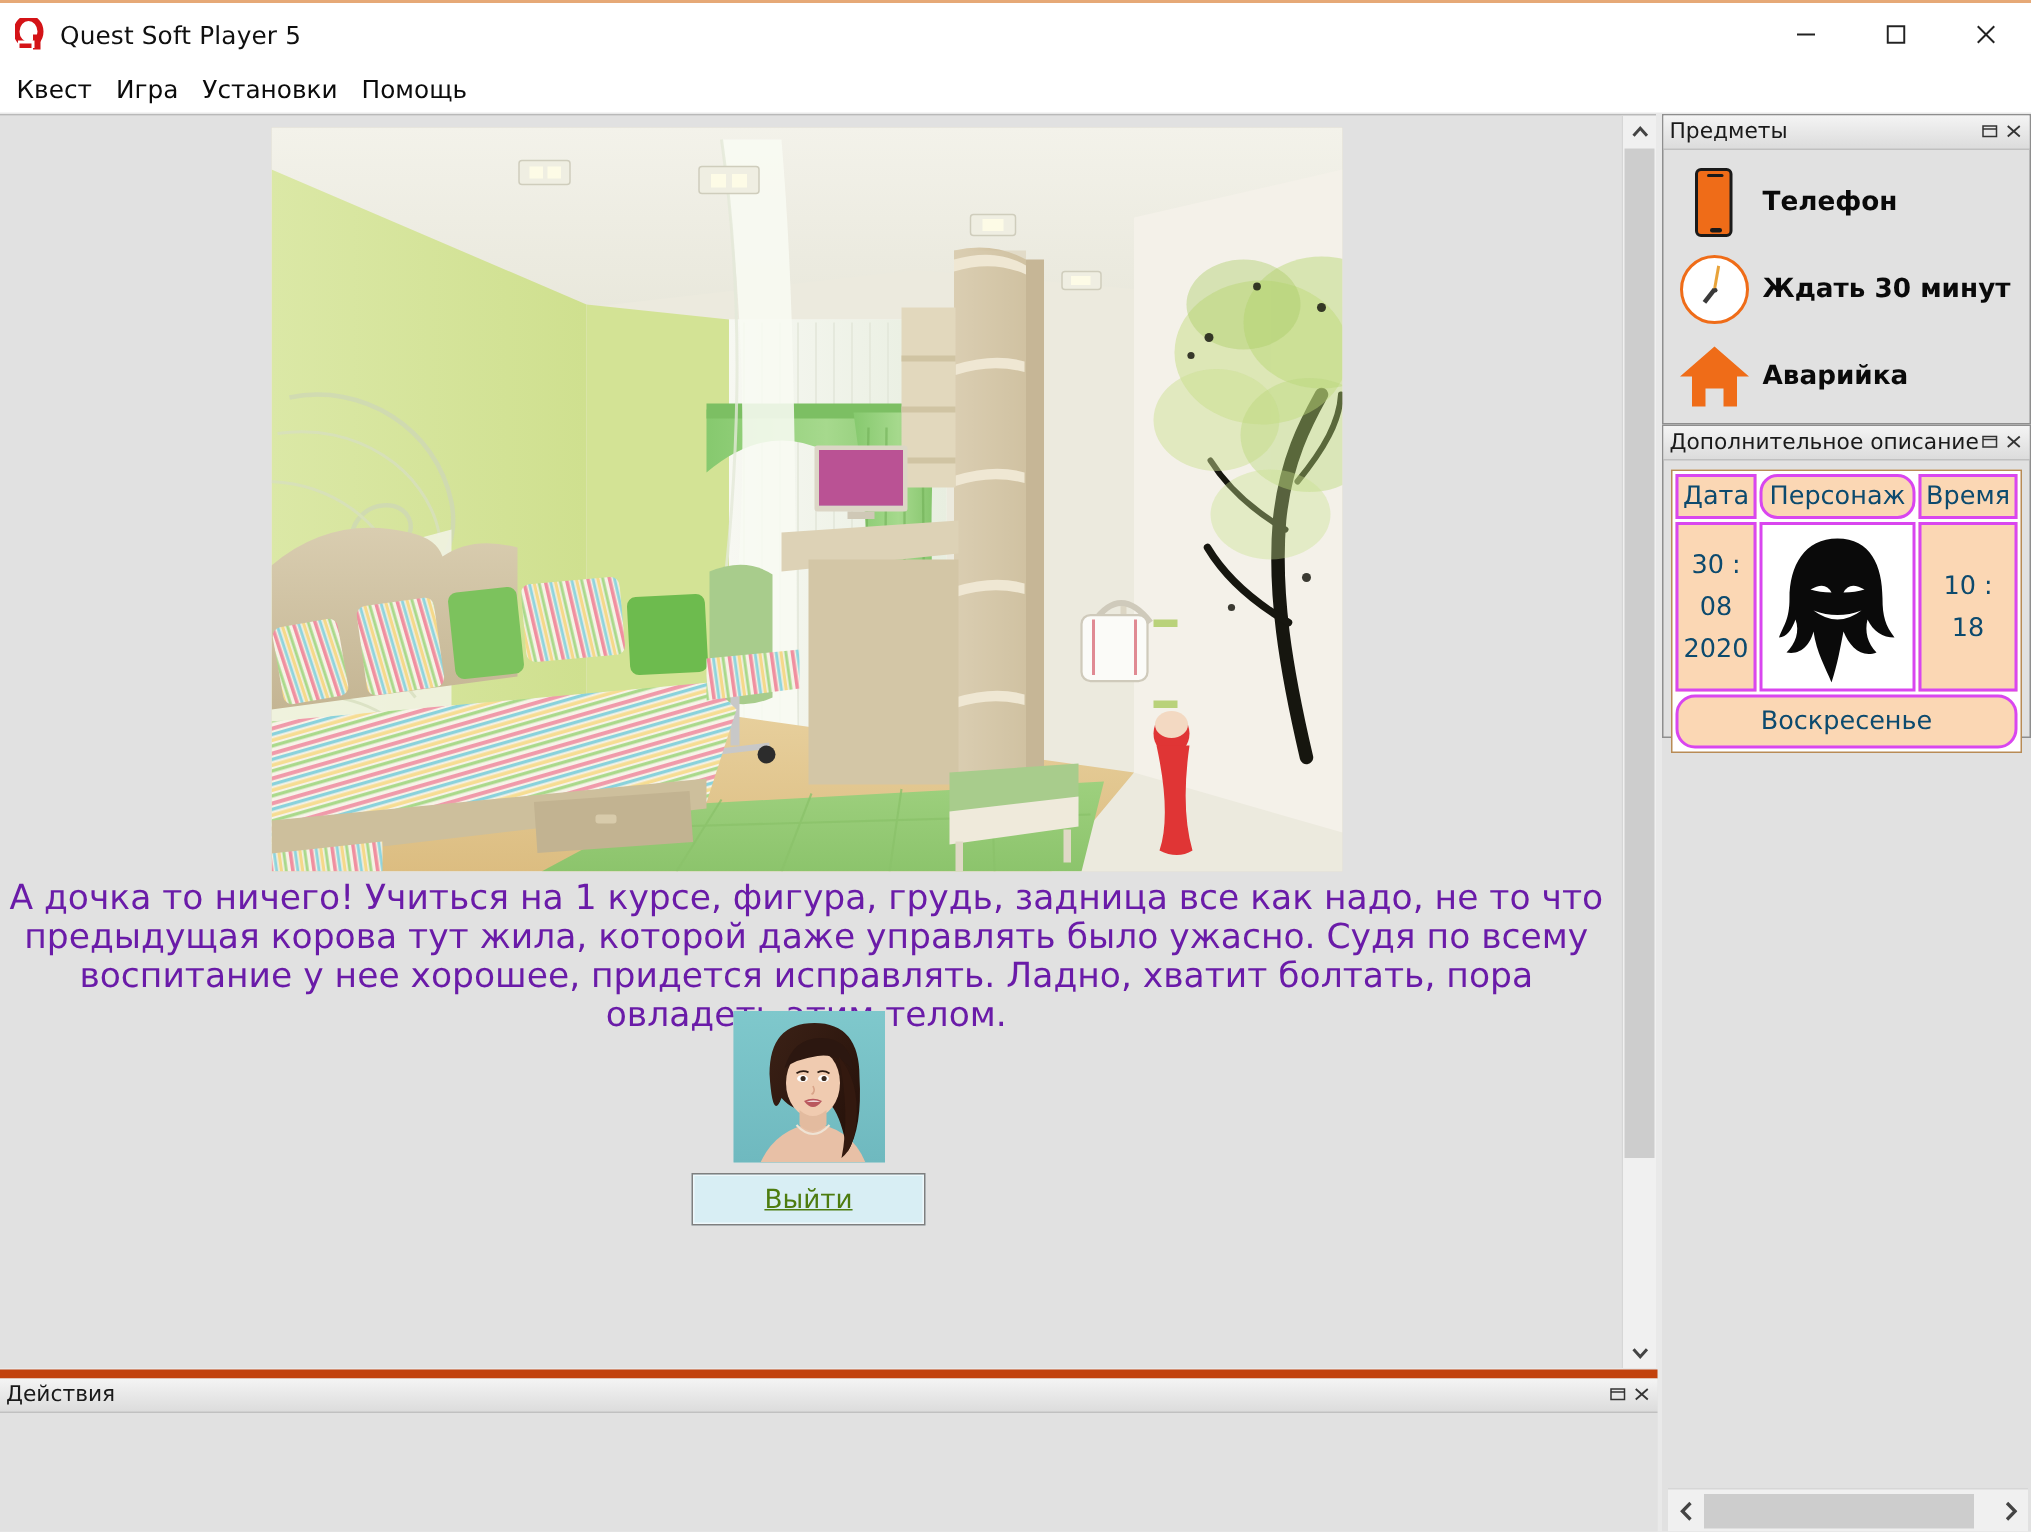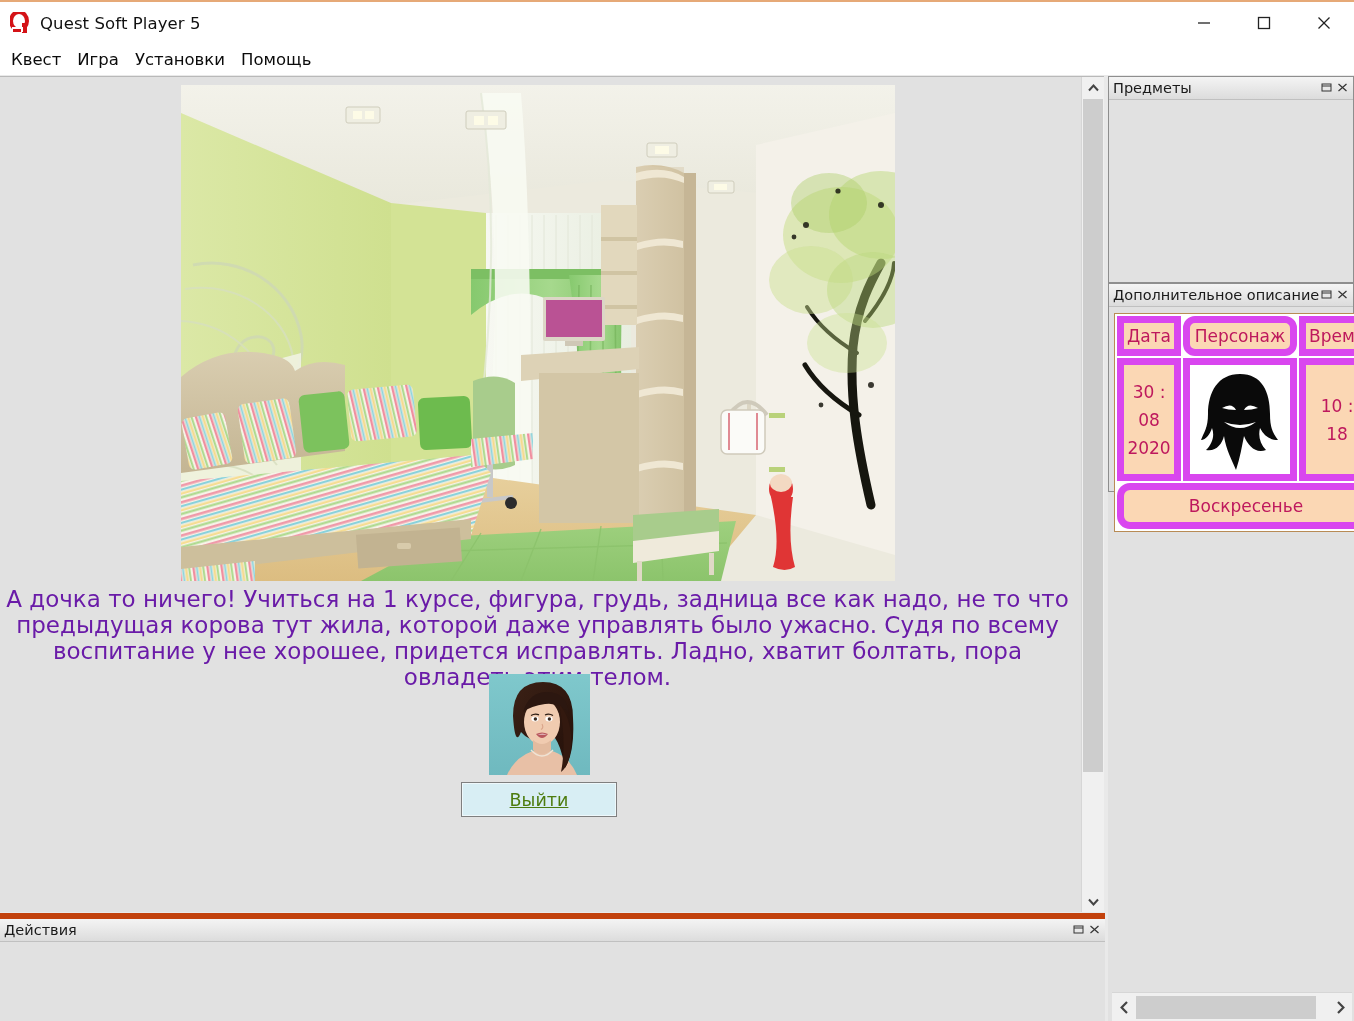--- a/index.html
+++ b/index.html
@@ -202,23 +202,23 @@
   
   .desc-body { padding: 6px 5px 5px 5px; }
   .desc-table {
     border-collapse: separate; border-spacing: 2px;
     width: 226px;
     background: #ffffff;
     border: 1px solid #b88b55;
     box-sizing: border-box;
   }
   .desc-table td, .desc-table th {
-    background: #fbd7b4; border: 7px solid #d946ef;
+    background: #fbd7b4; border: 2px solid #d946ef;
     font-family: "DejaVu Sans", "Liberation Sans", sans-serif;
-    color: #be185d; padding: 1px 3px;
+    color: #0c4a6e; padding: 1px 3px;
     font-weight: normal; font-size: 17px;
     text-align: center; vertical-align: middle;
   }
   .desc-table th { font-size: 17px; height: 24px; }
   .col-date { width: 52px; }
   .col-char { width: 100px; border-radius: 12px; }
   .col-time { width: 52px; }
   .cell-date, .cell-time { font-size: 16.5px; line-height: 28px; vertical-align: middle; }
   .cell-char { background: #ffffff !important; padding: 2px !important; height: 105px; }
   .ghost-cell { width: 100%; height: 100px; display: flex; align-items: center; justify-content: center; background:#fff;}
@@ -605,20 +605,51 @@
               <line x1="1" y1="4" x2="10" y2="4" stroke="#333" stroke-width="1"></line>
             </svg>
           </span>
           <span class="cap-btn">
             <svg width="11" height="11" viewBox="0 0 11 11">
               <line x1="1.5" y1="2" x2="9.5" y2="9" stroke="#333" stroke-width="1.2"></line>
               <line x1="9.5" y1="2" x2="1.5" y2="9" stroke="#333" stroke-width="1.2"></line>
             </svg>
           </span>
         </span>
+      </div>
+      <div class="items-body">
+
+        <div class="item-row">
+          <div class="icon-box">
+            <div class="ico-phone"></div>
+          </div>
+          <div class="item-label">Телефон</div>
+        </div>
+
+        <div class="item-row">
+          <div class="icon-box">
+            <div class="ico-clock">
+              <div class="hand-m"></div>
+              <div class="hand-h"></div>
+              <div class="dot"></div>
+            </div>
+          </div>
+          <div class="item-label">Ждать 30 минут</div>
+        </div>
+
+        <div class="item-row">
+          <div class="icon-box">
+            <div class="ico-house">
+              <svg width="50" height="44" viewBox="0 0 50 44">
+                <path d="M25,2 L48,22 L40,22 L40,42 L31,42 L31,30 L19,30 L19,42 L10,42 L10,22 L2,22 Z" fill="#ef6c18"></path>
+              </svg>
+            </div>
+          </div>
+          <div class="item-label">Аварийка</div>
+        </div>
       </div>
     </div>
 
     <div class="desc-panel">
       <div class="panel-caption">
         <span>Дополнительное описание</span>
         <span class="cap-btns">
           <span class="cap-btn">
             <svg width="11" height="11" viewBox="0 0 11 11">
               <rect x="1" y="2" width="9" height="7" fill="none" stroke="#333" stroke-width="1"></rect>

